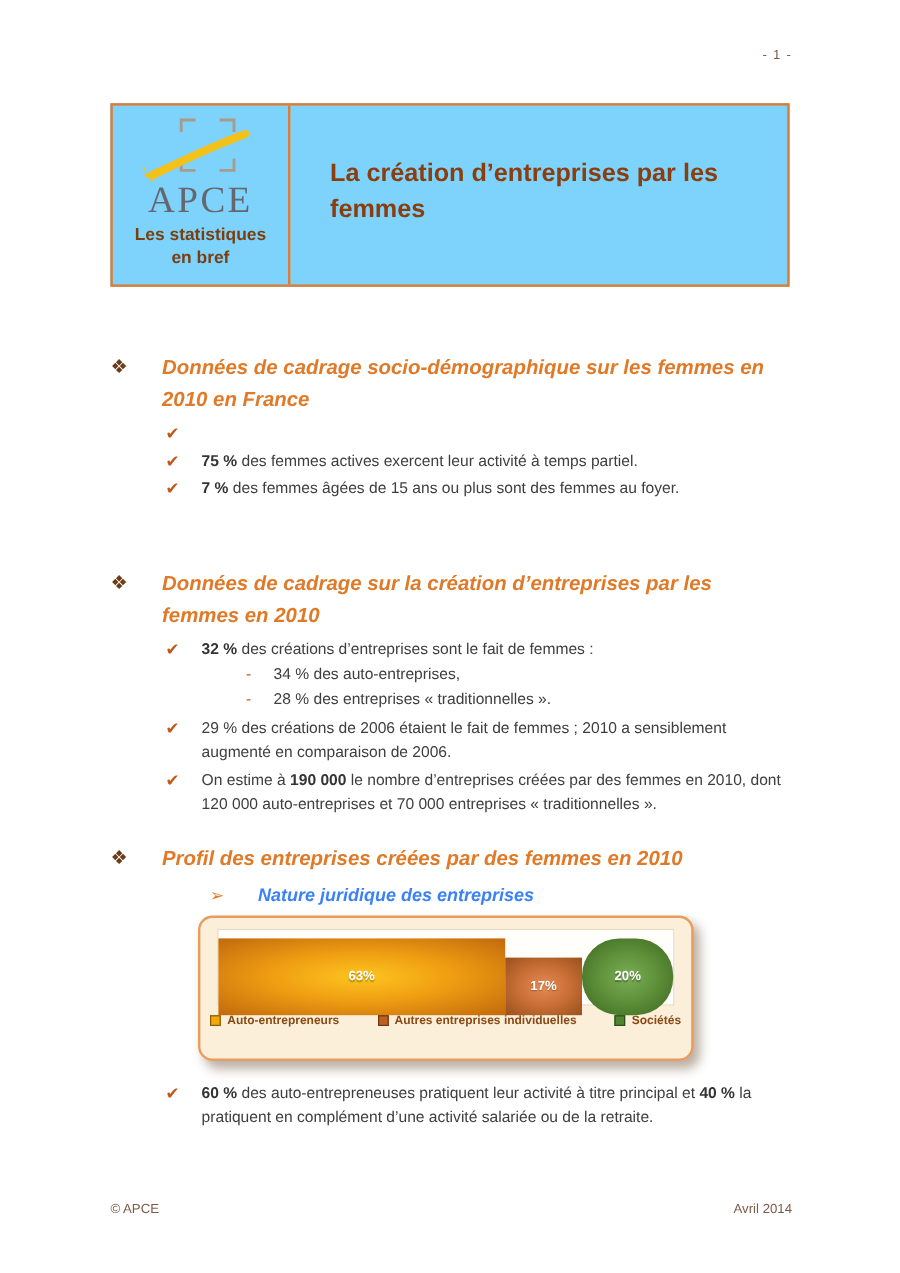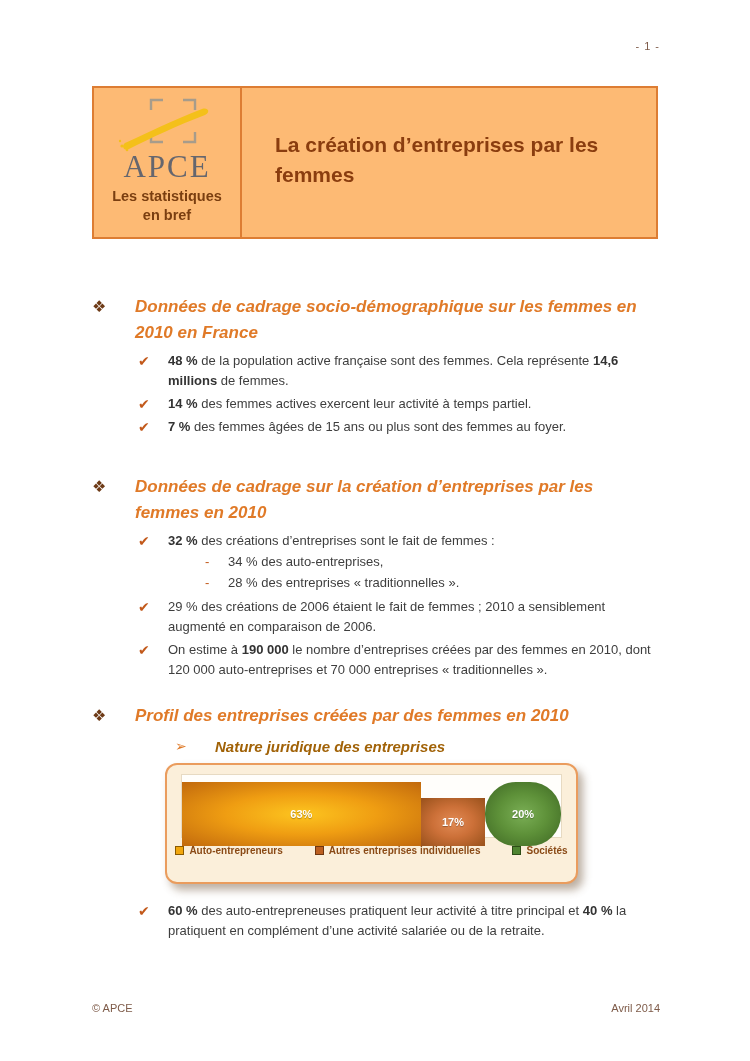--- a/index.html
+++ b/index.html
@@ -9,21 +9,21 @@
     background:#ffffff; overflow:hidden;
     font-family:"Liberation Sans", sans-serif; color:#3e3e3e;
   }
   .pagenum {
     position:absolute; top:40px; right:90px;
     font-size:11px; color:#7e5b49; letter-spacing:1px;
   }
   
   .header-box {
     position:absolute; left:92px; top:86px; width:566px; height:153px;
-    background:#fdba74; border:2px solid #dd7d33; display:flex;
+    background:#7dd3fc; border:2px solid #dd7d33; display:flex;
   }
   .logo-cell {
     width:148px; border-right:2px solid #dd7d33; flex-shrink:0;
     display:flex; flex-direction:column; align-items:center; padding-top:8px;
   }
   .logo-apce {
     font-family:"Liberation Serif", serif; font-size:31px; color:#65666e;
     letter-spacing:2px; margin-top:-8px; line-height:34px;
   }
   .logo-sub {
@@ -46,21 +46,21 @@
     width:30px; margin-left:46px; flex-shrink:0;
     color:#c2591b; font-size:14px; line-height:20px;
   }
   .btext { font-size:13px; line-height:20px; width:505px; }
   .btext b { color:#333333; }
   .subitem { display:flex; margin:1px 0 1px 113px; }
   .dash { width:23px; color:#c2591b; font-size:13px; line-height:20px; flex-shrink:0; }
   .subtext { font-size:13px; line-height:20px; }
   .subhead-row { display:flex; margin-top:7px; }
   .arrow { width:40px; margin-left:83px; flex-shrink:0; color:#df7a28; font-size:14px; line-height:21px; }
-  .subhead { font-size:15px; font-weight:bold; font-style:italic; color:#a16207; line-height:21px; }
+  .subhead { font-size:15px; font-weight:bold; font-style:italic; color:#3b82f6; line-height:21px; }
   
   .chart-box {
     position:absolute; left:165px; top:763px; width:413px; height:121px;
     background:#fbefda; border:2px solid #ea9c5d; border-radius:12px;
     box-shadow:5px 6px 9px rgba(106,78,48,0.45);
     padding:9px 14px 6px 14px;
   }
   .plot {
     background:#fffefb; border:1px solid #e7dac2; height:64px;
     padding:7px 0 7px 0;
@@ -117,25 +117,24 @@
   </div>
 
   <section class="sec" style="top:294px">
     <div class="sec-head">
       <span class="diamond">❖</span>
       <h2 class="sec-title">Données de cadrage socio-démographique sur les femmes en 2010 en France</h2>
     </div>
     <div class="bullets">
       <div class="bullet-row">
         <span class="check">✔</span>
-        <p class="btext"><b>48 %</b><span> de la population active française sont des femmes. Cela représente </span><b>14,6 millions</b><span> de femmes.</span></p>
-      </div>
-      <div class="bullet-row">
-        <span class="check">✔</span>
-        <p class="btext"><b>14 %</b><span> des femmes actives exercent leur activité à temps partiel.</span></p>
+      </div>
+      <div class="bullet-row">
+        <span class="check">✔</span>
+        <p class="btext"><b>75 %</b><span> des femmes actives exercent leur activité à temps partiel.</span></p>
       </div>
       <div class="bullet-row">
         <span class="check">✔</span>
         <p class="btext"><b>7 %</b><span> des femmes âgées de 15 ans ou plus sont des femmes au foyer.</span></p>
       </div>
     </div>
   </section>
 
   <section class="sec" style="top:474px">
     <div class="sec-head">

